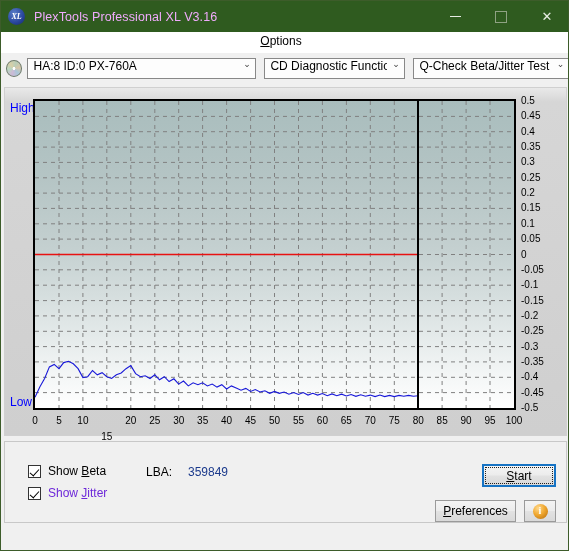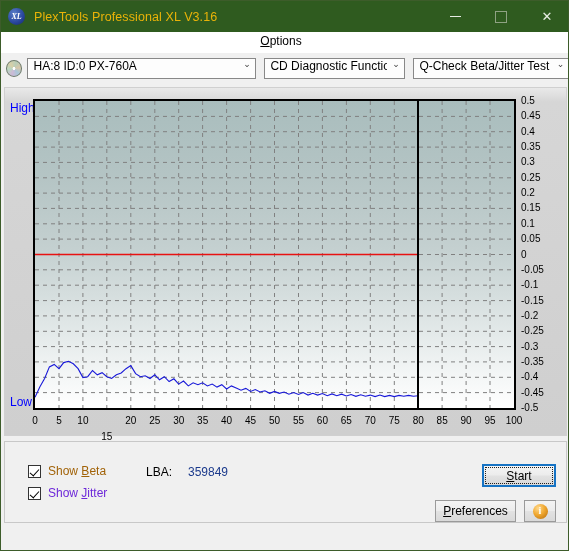--- a/index.html
+++ b/index.html
@@ -39,21 +39,21 @@
     font-size: 8px;
     font-weight: bold;
     font-style: italic;
     display: flex;
     align-items: center;
     justify-content: center;
     font-family: "Liberation Serif", serif;
   }
   .title-text {
     margin-left: 9px;
-    color: #eab308;
+    color: #f0abfc;
     font-size: 12.5px;
     letter-spacing: 0.1px;
   }
   .winbtns {
     position: absolute;
     right: 0; top: 0;
     height: 31px;
     display: flex;
   }
   .winbtn {
@@ -217,21 +217,21 @@
   }
   .checkbox::after {
     content: "";
     position: absolute;
     left: 3px; top: 1px;
     width: 4px; height: 8px;
     border: solid #000000;
     border-width: 0 1.6px 1.6px 0;
     transform: rotate(42deg);
   }
-  .chk-label-beta { color: #a16207; }
+  .chk-label-beta { color: #000000; }
   .chk-label-jitter { color: #6d28d9; }
   .chk-row u { text-decoration: underline; }
 
   .lba-label {
     position: absolute;
     left: 141px; top: 23px;
     font-size: 12px;
     color: #000000;
   }
   .lba-value {

